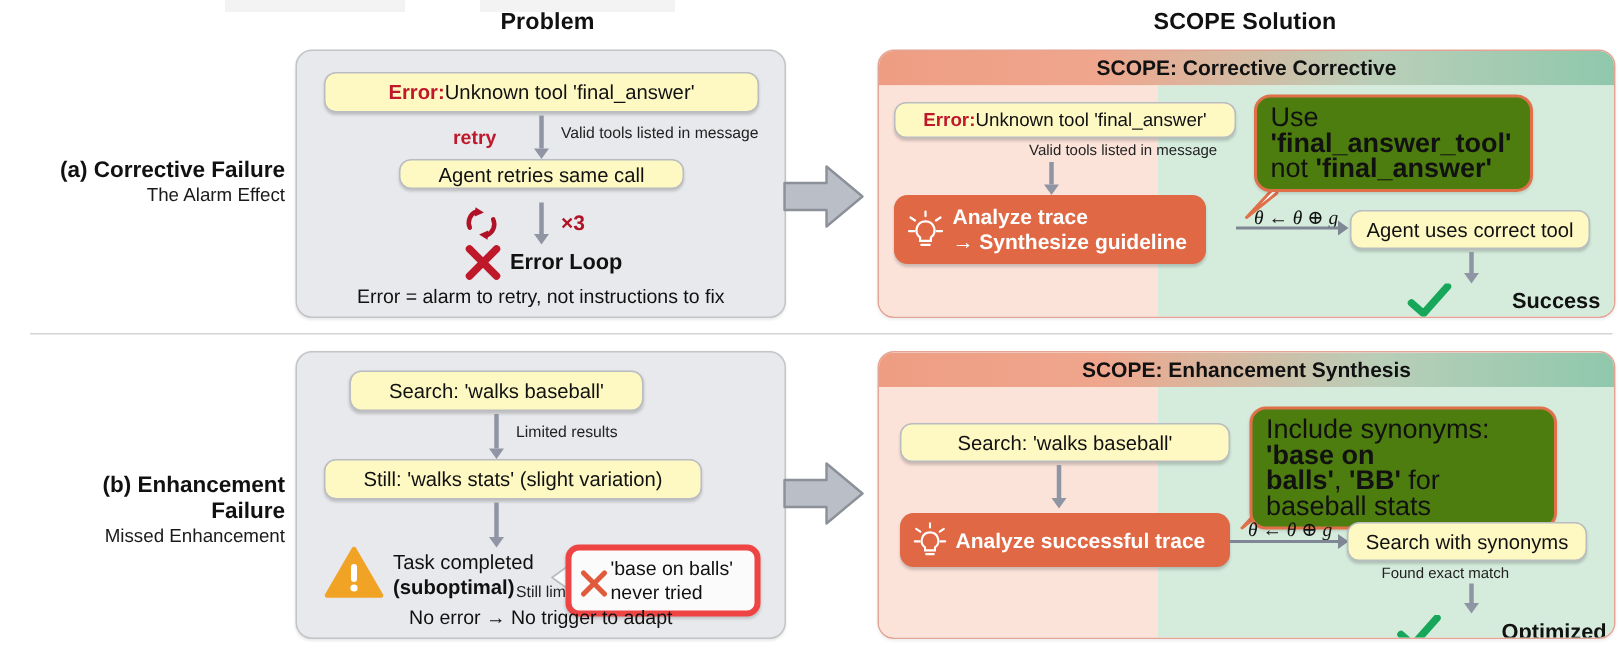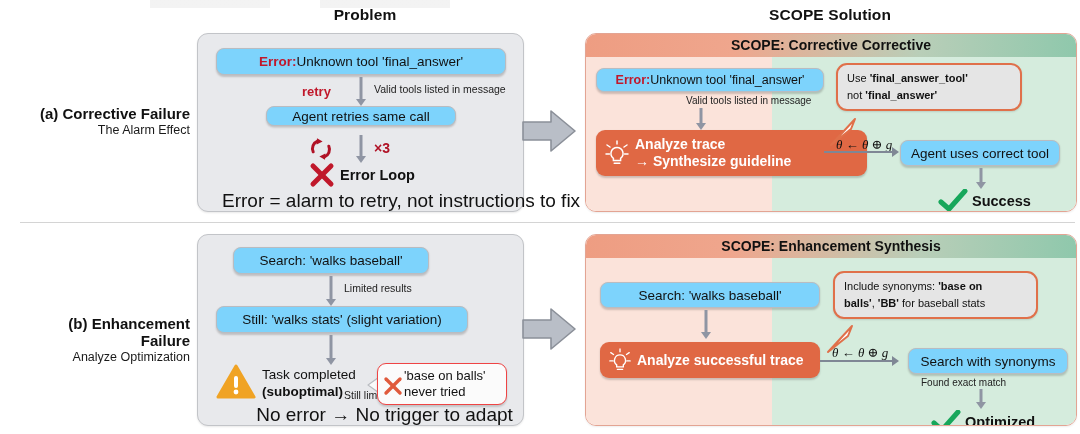--- a/index.html
+++ b/index.html
@@ -50,41 +50,41 @@
     height:23px;line-height:23px;text-align:center;font-weight:bold;font-size:14px;color:#111;
     background:linear-gradient(to right,#ee9d82 0%,#efa68d 30%,#b9ceb8 68%,#8fc8ac 100%);
   }
   .scope-body{position:absolute;left:0;right:0;top:23px;bottom:0;}
   .scope-body .half-pink{position:absolute;left:0;top:0;bottom:0;width:38%;background:#fbe3da;}
   .scope-body .half-green{position:absolute;right:0;top:0;bottom:0;left:38%;background:#d5ecdd;}
   .scope-inner{position:absolute;left:0;top:0;right:0;bottom:0;}
 
   
   .node{
-    position:absolute;background:#7dd3fc;border:1px solid #b9bcc1;border-radius:8px;
+    position:absolute;background:#fef9c3;border:1px solid #b9bcc1;border-radius:8px;
     box-shadow:0 1.5px 2px rgba(0,0,0,.18);
     font-size:13.5px;color:#111;display:flex;align-items:center;justify-content:center;
     padding:0 8px;box-sizing:border-box;white-space:nowrap;
   }
   .node .err{color:#c0182b;font-weight:bold;}
 
   
   .analyze{
     position:absolute;background:#e06844;border-radius:9px;color:#fff;font-weight:bold;
     display:flex;align-items:center;box-sizing:border-box;padding-left:8px;
     box-shadow:0 1.5px 2px rgba(0,0,0,.18);
   }
   .analyze .txt{font-size:14px;line-height:17px;margin-left:5px;}
 
   
   .caption{position:absolute;font-size:10.5px;color:#222;white-space:nowrap;}
   .caption.sm{font-size:10px;}
 
   
-  .note{position:absolute;font-size:19px;color:#111;text-align:center;white-space:nowrap;margin-left:24px;}
+  .note{position:absolute;font-size:13px;color:#111;text-align:center;white-space:nowrap;}
 
   
   .v-arrow{position:absolute;}
   .v-arrow .shaft{position:absolute;left:50%;top:0;transform:translateX(-50%);width:3px;background:#8f95a3;}
   .v-arrow .head{position:absolute;left:50%;transform:translateX(-50%);width:0;height:0;
     border-left:5.5px solid transparent;border-right:5.5px solid transparent;border-top:7px solid #8f95a3;}
   .h-arrow{position:absolute;}
   .h-arrow .shaft{position:absolute;left:0;top:50%;transform:translateY(-50%);height:2px;background:#7f8795;}
   .h-arrow .head{position:absolute;top:50%;transform:translateY(-50%);width:0;height:0;
     border-top:5px solid transparent;border-bottom:5px solid transparent;border-left:7px solid #7f8795;}
@@ -94,37 +94,37 @@
 
   
   .xcount{position:absolute;color:#b01226;font-weight:bold;font-size:14px;}
   .bigtext{position:absolute;font-weight:bold;font-size:14.5px;color:#111;white-space:nowrap;}
 
   
   .big-arrow{position:absolute;}
 
   
   .callout{
-    position:absolute;background:#e5e5e5;border:2px solid #e0704a;border-radius:11px;
-    font-size:11px;line-height:17px;color:#111;box-sizing:border-box;padding:5px 9px;
+    position:absolute;background:#4d7c0f;border:2px solid #e0704a;border-radius:11px;
+    font-size:18px;line-height:17px;color:#111;box-sizing:border-box;padding:5px 9px;
     box-shadow:0 1px 2px rgba(0,0,0,.12);
   }
   .callout b{font-weight:bold;}
   .callout-gray{
-    position:absolute;background:#fbfbfb;border:1px solid #ef4444;border-radius:9px;
+    position:absolute;background:#fbfbfb;border:4px solid #ef4444;border-radius:9px;
     font-size:13px;line-height:16px;color:#111;box-sizing:border-box;padding:4px 8px 4px 26px;
     box-shadow:0 1.5px 2px rgba(0,0,0,.16);
   }
 
   
   .theta{position:absolute;font-family:"Liberation Serif","DejaVu Serif",serif;font-style:italic;
     font-size:13px;color:#111;white-space:nowrap;}
 
   
-  .checkwrap{position:absolute;display:flex;align-items:center;}
+  .checkwrap{position:absolute;display:flex;align-items:center;gap:36px;}
   .checkwrap .lbl{font-weight:bold;font-size:14.5px;color:#111;margin-left:4px;}
 
   
   .warnwrap{position:absolute;}
   .warn-lines{position:absolute;font-size:13.5px;line-height:17px;color:#111;white-space:nowrap;}
   .warn-lines b{font-weight:bold;}
   
   #ghost-strip{position:absolute;left:150px;top:0px;width:330px;height:8px;
     background:linear-gradient(to right,rgba(200,200,200,.22) 0 120px,transparent 120px 170px,rgba(200,200,200,.22) 170px 300px,transparent 300px 100%);}
 </style>
@@ -140,21 +140,21 @@
 
   <div id="row-divider"></div>
 
   <div class="row-label" id="label-a">
     <div class="rl-main">(a) Corrective Failure</div>
     <div class="rl-sub">The Alarm Effect</div>
   </div>
   <div class="row-label" id="label-b">
     <div class="rl-main">(b) Enhancement</div>
     <div class="rl-main">Failure</div>
-    <div class="rl-sub">Analyze Optimization</div>
+    <div class="rl-sub">Missed Enhancement</div>
   </div>
 
   <div class="problem-panel" id="prob-a">
 
     <div class="node" style="left:18px;top:14px;width:290px;height:27px;">
       <span class="err">Error:</span>
         <span> Unknown tool 'final_answer'</span>
     </div>
 
     <div class="v-arrow" style="left:153px;top:43px;width:20px;height:29px;">
@@ -212,21 +212,21 @@
             <span> Unknown tool 'final_answer'</span>
         </div>
 
         <div class="caption sm" style="left:100px;top:38px;">Valid tools listed in message</div>
 
         <div class="v-arrow" style="left:105px;top:51px;width:20px;height:22px;">
           <div class="shaft" style="height:15px;"></div>
           <div class="head" style="top:15px;"></div>
         </div>
 
-        <div class="analyze" style="left:10px;top:73px;width:271px;height:46px;">
+        <div class="analyze" style="left:10px;top:73px;width:208px;height:46px;">
           <svg width="26" height="30" viewBox="0 0 26 30">
             <g stroke="#ffffff" stroke-width="1.5" stroke-linecap="round" fill="none">
               <line x1="3" y1="7" x2="6" y2="9"></line>
               <line x1="13" y1="3" x2="13" y2="6"></line>
               <line x1="23" y1="7" x2="20" y2="9"></line>
               <line x1="2" y1="16" x2="5.5" y2="16"></line>
               <line x1="24" y1="16" x2="20.5" y2="16"></line>
               <path d="M13 9.5 a6 6 0 0 0 -3.6 10.8 v2.2 h7.2 v-2.2 A6 6 0 0 0 13 9.5 z"></path>
               <line x1="10.2" y1="25.2" x2="15.8" y2="25.2"></line>
             </g>
@@ -369,21 +369,21 @@
           <div><b>balls'</b><span>, </span><b>'BB'</b><span> for baseball stats</span></div>
         </div>
 
         <div class="theta" style="left:246px;top:87px;">θ ← θ ⊕ g</div>
 
         <div class="h-arrow" style="left:234px;top:96px;width:80px;height:14px;">
           <div class="shaft" style="width:72px;"></div>
           <div class="head" style="left:72px;"></div>
         </div>
 
-        <div class="node" style="left:322px;top:90px;width:160px;height:26px;">
+        <div class="node" style="left:312px;top:90px;width:160px;height:26px;">
           <span>Search with synonyms</span>
         </div>
 
         <div class="caption sm" style="left:335px;top:119px;">Found exact match</div>
 
         <div class="v-arrow" style="left:385px;top:131px;width:20px;height:22px;">
           <div class="shaft" style="height:13px;"></div>
           <div class="head" style="top:13px;"></div>
         </div>
 

